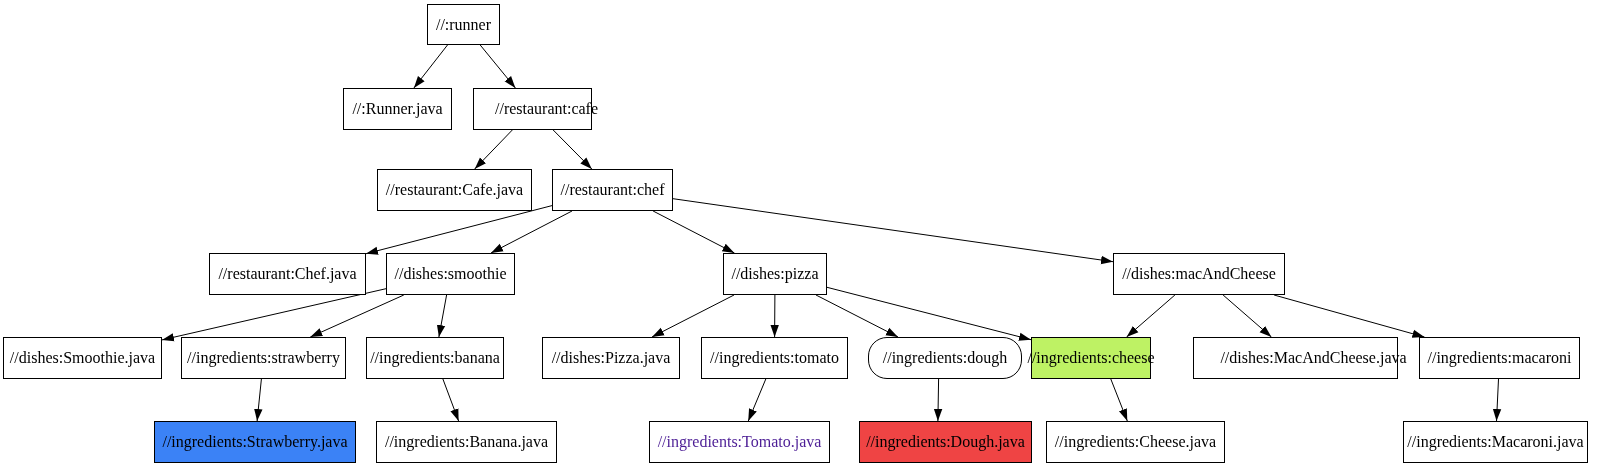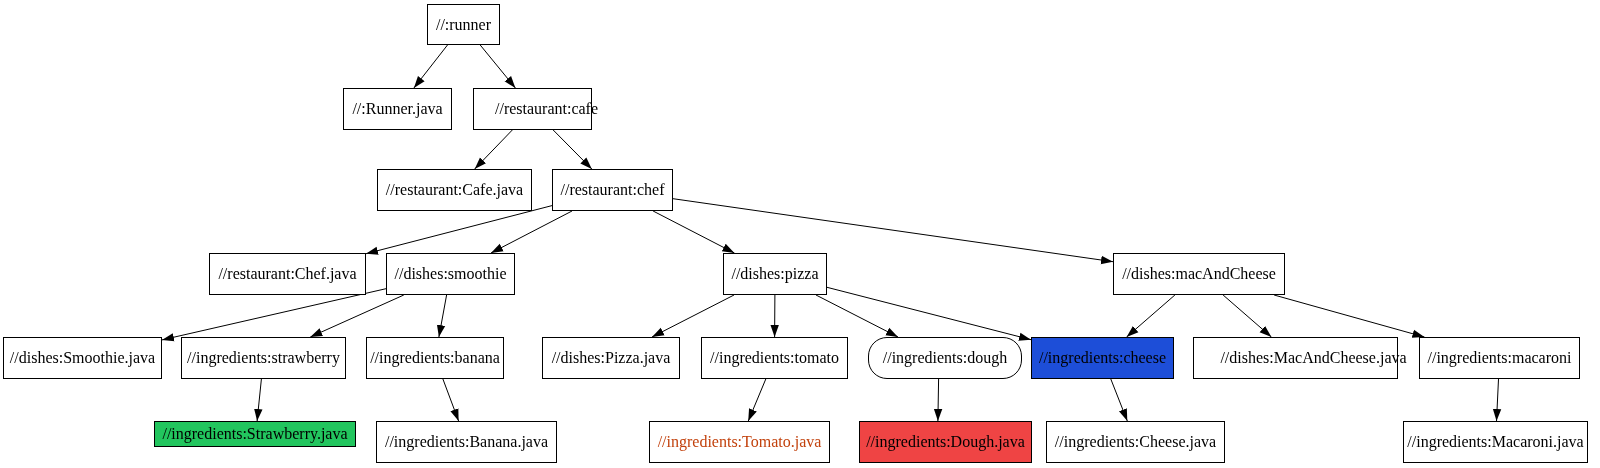--- a/index.html
+++ b/index.html
@@ -106,36 +106,36 @@
       </div>
       <div class="graph-node" style="left: 542px; top: 337px; width: 138px; height: 42px; border-color: rgb(0, 0, 0); background: rgb(255, 255, 255); color: rgb(0, 0, 0);">
         <span>//dishes:Pizza.java</span>
       </div>
       <div class="graph-node" style="left: 701px; top: 337px; width: 147px; height: 42px; border-color: rgb(0, 0, 0); background: rgb(255, 255, 255); color: rgb(0, 0, 0);">
         <span>//ingredients:tomato</span>
       </div>
       <div class="graph-node" style="left: 868px; top: 337px; width: 154px; height: 42px; border-color: rgb(0, 0, 0); background: rgb(255, 255, 255); color: rgb(0, 0, 0); border-radius: 19px;">
         <span>//ingredients:dough</span>
       </div>
-      <div class="graph-node" style="left: 1031px; top: 337px; width: 143px; height: 42px; border-color: rgb(0, 0, 0); background: #1d4ed8; color: rgb(0, 0, 0); text-align: right;">
+      <div class="graph-node" style="left: 1031px; top: 337px; width: 120px; height: 42px; border-color: rgb(0, 0, 0); background: #bef264; color: rgb(0, 0, 0); text-align: right;">
         <span>//ingredients:cheese</span>
       </div>
       <div class="graph-node" style="left: 1193px; top: 337px; width: 205px; height: 42px; border-color: rgb(0, 0, 0); background: rgb(255, 255, 255); color: rgb(0, 0, 0); padding-left: 36px;">
         <span>//dishes:MacAndCheese.java</span>
       </div>
       <div class="graph-node" style="left: 1419px; top: 337px; width: 161px; height: 42px; border-color: rgb(0, 0, 0); background: rgb(255, 255, 255); color: rgb(0, 0, 0);">
         <span>//ingredients:macaroni</span>
       </div>
-      <div class="graph-node" style="left: 154px; top: 421px; width: 202px; height: 26px; border-color: rgb(0, 0, 0); background: #22c55e; color: rgb(0, 0, 0);">
+      <div class="graph-node" style="left: 154px; top: 421px; width: 202px; height: 42px; border-color: rgb(0, 0, 0); background: #3b82f6; color: rgb(0, 0, 0);">
         <span>//ingredients:Strawberry.java</span>
       </div>
       <div class="graph-node" style="left: 376px; top: 421px; width: 181px; height: 42px; border-color: rgb(0, 0, 0); background: rgb(255, 255, 255); color: rgb(0, 0, 0);">
         <span>//ingredients:Banana.java</span>
       </div>
-      <div class="graph-node" style="left: 649px; top: 421px; width: 181px; height: 42px; border-color: rgb(0, 0, 0); background: rgb(255, 255, 255); color: #c2410c;">
+      <div class="graph-node" style="left: 649px; top: 421px; width: 181px; height: 42px; border-color: rgb(0, 0, 0); background: rgb(255, 255, 255); color: #4c1d95;">
         <span>//ingredients:Tomato.java</span>
       </div>
       <div class="graph-node" style="left: 851px; top: 421px; width: 173px; height: 42px; border-color: rgb(0, 0, 0); background: #ef4444; color: rgb(0, 0, 0); margin-left: 8px;">
         <span>//ingredients:Dough.java</span>
       </div>
       <div class="graph-node" style="left: 1046px; top: 421px; width: 179px; height: 42px; border-color: rgb(0, 0, 0); background: rgb(255, 255, 255); color: rgb(0, 0, 0); align-items: center;">
         <span>//ingredients:Cheese.java</span>
       </div>
       <div class="graph-node" style="left: 1403px; top: 421px; width: 185px; height: 42px; border-color: rgb(0, 0, 0); background: rgb(255, 255, 255); color: rgb(0, 0, 0);">
         <span>//ingredients:Macaroni.java</span>

